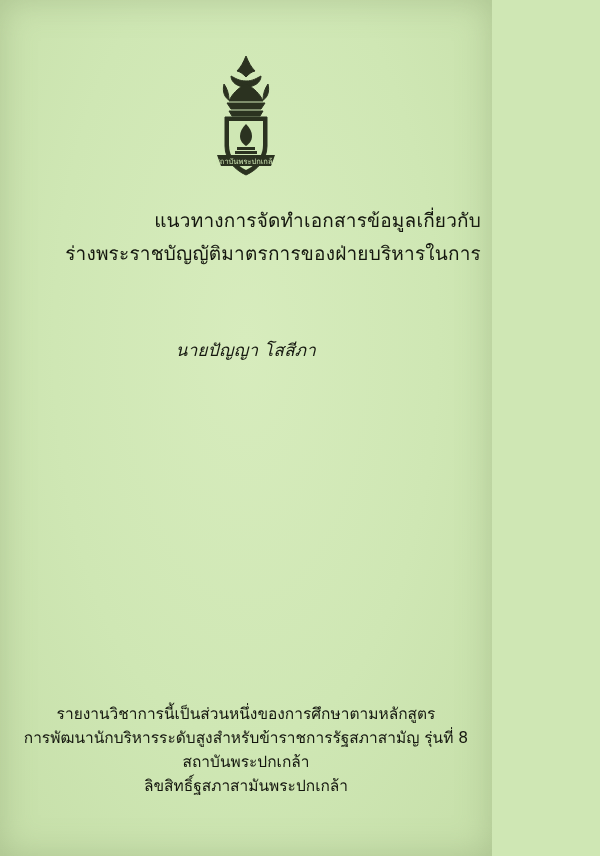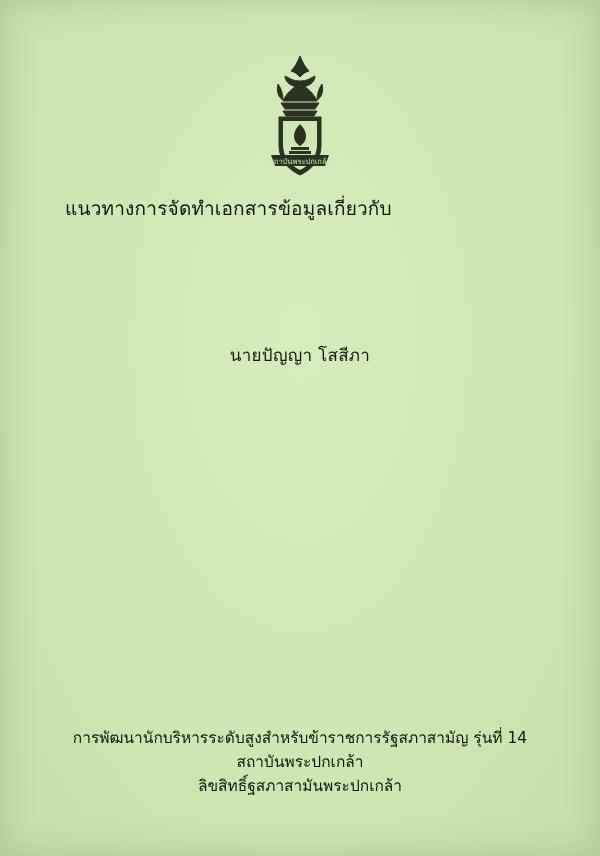--- a/index.html
+++ b/index.html
@@ -8,21 +8,21 @@
   }
   body {
     width: 600px;
     height: 856px;
     background: #cfe7b4;
     font-family: "DejaVu Sans", "Liberation Sans", sans-serif;
     overflow: hidden;
   }
   .page {
     position: relative;
-    width: 600px;
+    width: 492px;
     height: 856px;
     box-sizing: border-box;
     background:
       radial-gradient(ellipse at 50% 40%, #d7ecbd 0%, #cfe7b4 55%, #c6dfa9 100%);
     display: flex;
     flex-direction: column;
     align-items: center;
   }
   
   .page::after {
@@ -39,36 +39,37 @@
     height: 128px;
     display: flex;
     align-items: center;
     justify-content: center;
   }
   .emblem {
     display: block;
   }
 
   .title-block {
-    margin-top: 12px;
+    margin-top: 24px;
     width: 470px;
-    text-align: left;
+    text-align: right;
     color: #15170f;
   }
   .title-line {
     font-size: 19px;
     line-height: 33px;
     letter-spacing: 0.2px;
     white-space: nowrap;
   }
 
   .author-block {
-    margin-top: 116px;
+    margin-top: 66px;
     text-align: center;
     color: #15170f;
+    font-style: italic;
   }
   .author-name {
     font-size: 17px;
     letter-spacing: 0.3px;
   }
 
   .footer-block {
     position: absolute;
     left: 0;
     right: 0;
@@ -117,25 +118,27 @@
 
       <g>
         <path d="M26 101 L84 101 L80 112 L30 112 Z" fill="#2b3220"></path>
         <text x="55" y="110" font-size="7.5" text-anchor="middle" fill="#cfe7b4" font-family="'DejaVu Sans', sans-serif">สถาบันพระปกเกล้า</text>
       </g>
     </svg>
   </div>
 
   <div class="title-block">
     <div class="title-line">แนวทางการจัดทำเอกสารข้อมูลเกี่ยวกับ</div>
+    <div class="title-line">ร่างพระราชบัญญัติมาตรการของฝ่ายบริหารในการ</div>
   </div>
 
   <div class="author-block">
     <div class="author-name">นายปัญญา  โสสีภา</div>
   </div>
 
   <div class="footer-block">
-    <div class="footer-line">การพัฒนานักบริหารระดับสูงสำหรับข้าราชการรัฐสภาสามัญ รุ่นที่ 14</div>
+    <div class="footer-line">รายงานวิชาการนี้เป็นส่วนหนึ่งของการศึกษาตามหลักสูตร</div>
+    <div class="footer-line">การพัฒนานักบริหารระดับสูงสำหรับข้าราชการรัฐสภาสามัญ รุ่นที่ 8</div>
     <div class="footer-line">สถาบันพระปกเกล้า</div>
     <div class="footer-line">ลิขสิทธิ์ฐสภาสามันพระปกเกล้า</div>
   </div>
 
 </div>
 
 </body></html>

